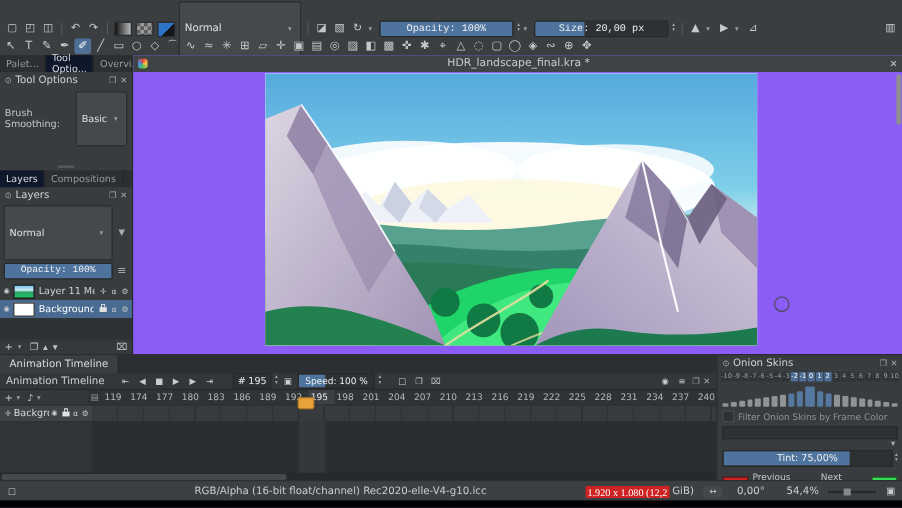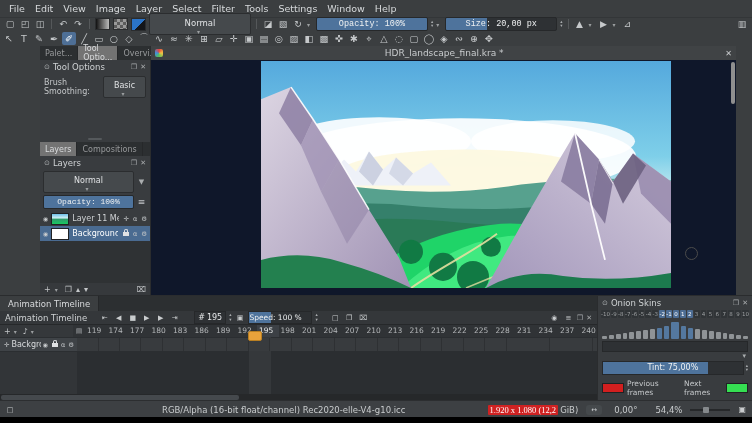--- a/index.html
+++ b/index.html
@@ -13,37 +13,37 @@
   .icon-btn{min-width:12px;height:12px;display:flex;align-items:center;justify-content:center;
             font-size:9px;color:#c6c9cb;line-height:12px;}
   .icon-sm{font-size:7px;min-width:8px;}
   .caret{font-size:6px;color:#9b9ea0;min-width:6px;}
   .vsep{width:1px;height:10px;background:#55585a;margin:0 2px;}
   .swatch-grad{width:13px;height:10px;background:linear-gradient(90deg,#111,#bbb);border:1px solid #2a2c2e;}
   .swatch-pat{width:13px;height:10px;border:1px solid #2a2c2e;
       background:repeating-conic-gradient(#9a9a9a 0 25%,#5c5c5c 0 50%) 0 0/6px 6px;}
   .swatch-brush{width:13px;height:11px;border:1px solid #2a2c2e;background:linear-gradient(135deg,#2b74c8 0 55%,#14161a 55%);}
   .combo{background:#45494c;border:1px solid #2b2d2f;border-radius:2px;height:12px;display:flex;
-         align-items:center;justify-content:space-between;padding:4px 4px;font-size:8.5px;color:#dfe1e3;flex-direction:column;}
+         align-items:center;justify-content:space-between;padding:16px 4px;font-size:8.5px;color:#dfe1e3;}
   .combo-normal{width:92px;}
   .slider{position:relative;height:12px;background:#2e3134;border:1px solid #26282a;border-radius:2px;overflow:hidden;font-family:Liberation Mono, monospace;}
   .slider .fill{position:absolute;top:0;bottom:0;left:0;background:#4e739c;}
   .slider .lab{position:relative;display:block;width:100%;text-align:center;font-size:8.5px;
                line-height:12px;color:#eef0f1;white-space:nowrap;}
   .spincol{display:flex;flex-direction:column;justify-content:center;font-size:4.5px;line-height:4.5px;color:#aaadaf;}
   .tb2{position:absolute;top:31px;left:0;right:0;height:15px;display:flex;align-items:center;padding:0 2px;gap:1px;}
   .tool{width:14px;height:13px;display:flex;align-items:center;justify-content:center;border-radius:2px;
         font-size:9.5px;color:#c6c9cb;}
   .tool.active{background:#4e6f96;color:#fff;}
   
-  .main{position:absolute;top:46px;left:0;height:249px;right:16px;display:flex;margin-left:40px;}
+  .main{position:absolute;top:46px;left:0;height:249px;right:0;display:flex;}
   .leftdock{width:110px;background:#393c3f;border-right:1px solid #2a2c2e;display:flex;flex-direction:column;}
   .dock-tabs{height:14px;background:#2c2f31;display:flex;font-size:8px;flex:none;}
   .dock-tab{padding:0 5px;display:flex;align-items:center;color:#97999b;border-right:1px solid #26282a;}
-  .dock-tab.active{background:#737373;color:#d9dbdd;}
+  .dock-tab.active{background:#0f172a;color:#d9dbdd;}
   .dock-header{height:13px;flex:none;display:flex;align-items:center;gap:3px;padding:0 4px;font-size:8.5px;color:#cfd2d4;}
   .dock-header .sp{flex:1;}
   .hicon{font-size:7px;color:#a7aaac;}
   .optrow{display:flex;align-items:center;gap:3px;padding:3px 4px 0 4px;font-size:8px;color:#c3c6c8;flex:none;}
   .combo-basic{width:42px;height:12px;font-size:8px;}
   .chk{width:9px;height:9px;background:#2e3134;border:1px solid #4a4e51;flex:none;}
   .grip{flex:1;display:flex;align-items:flex-end;justify-content:center;padding-bottom:2px;}
   .grip .bar{width:14px;height:2px;background:#55595c;border-radius:1px;}
   .lay-combo-row{display:flex;align-items:center;gap:2px;padding:2px 3px 0 3px;flex:none;}
   .funnel{font-size:7px;color:#aaadaf;width:11px;text-align:center;}
@@ -57,42 +57,42 @@
   .thumb.white{background:#fff;}
   .lname{flex:1;overflow:hidden;white-space:nowrap;}
   .licon{font-size:6.5px;color:#c3c6c8;margin-left:1px;}
   .lockicon{width:6px;height:4px;background:#dfe1e3;position:relative;margin-left:2px;flex:none;}
   .lockicon::before{content:"";position:absolute;left:1px;top:-3px;width:2px;height:3px;
       border:1px solid #dfe1e3;border-bottom:none;border-radius:2px 2px 0 0;}
   .layer-list{flex:1;background:#2f3234;margin:0;}
   .lay-btns{height:12px;flex:none;display:flex;align-items:center;gap:4px;padding:0 4px;background:#36393c;font-size:8px;color:#c3c6c8;}
   .lay-btns .sp{flex:1;}
   
-  .canvas-area{flex:1;position:relative;background:#0f172a;overflow:hidden;text-decoration:underline;}
+  .canvas-area{flex:1;position:relative;background:#8b5cf6;overflow:hidden;text-decoration:underline;}
   .subtitle{position:absolute;top:0;left:0;right:0;height:14px;background:#404345;display:flex;
             align-items:center;padding:0 4px;font-size:9px;color:#c9ccce;}
   .mdi-icon{width:8px;height:8px;border-radius:2px;background:conic-gradient(#e8413c,#f6c344,#58c156,#3f8ee0,#e8413c);flex:none;}
   .subtitle .t{flex:1;text-align:center;}
   .subtitle .x{font-size:8px;color:#c9ccce;}
   .canvas{position:absolute;left:110px;top:15px;width:410px;height:227px;background:#fff;}
   .brushcursor{position:absolute;left:534px;top:201px;width:11px;height:11px;border:1px solid #4b4b4b;border-radius:50%;}
   .vscroll{position:absolute;right:1px;top:16px;bottom:3px;width:4px;}
   .vscroll .h{position:absolute;top:0;width:4px;height:42px;background:#8f8f8f;border-radius:2px;}
   
   .anim{position:absolute;top:295px;left:0;width:597px;height:105px;background:#34373a;
         border-top:1px solid #2a2c2e;display:flex;flex-direction:column;}
   .anim-tabs{height:15px;background:#2c2f31;display:flex;font-size:8.5px;flex:none;}
   .anim-tab{padding:0 8px;display:flex;align-items:center;color:#97999b;border-right:1px solid #26282a;}
   .anim-tab.active{background:#3b3e40;color:#d9dbdd;}
   .anim-head{height:13px;flex:none;display:flex;align-items:center;gap:3px;padding:0 5px;font-size:8.5px;color:#cfd2d4;}
   .t-btn{width:11px;text-align:center;font-size:7px;color:#c9ccce;}
   .numbox{display:flex;align-items:center;gap:2px;background:#2e3134;border:1px solid #26282a;height:11px;padding:0 3px;font-size:8px;color:#e5e7e8;}
   .speed{position:relative;width:62px;height:11px;background:#2e3134;border:1px solid #26282a;overflow:hidden;flex:none;}
   .speed .fill{position:absolute;top:0;bottom:0;left:0;background:#4e739c;}
-  .speed .lab{position:relative;display:block;text-align:left;font-size:7.5px;line-height:11px;color:#eef0f1;white-space:nowrap;}
+  .speed .lab{position:relative;display:block;text-align:center;font-size:7.5px;line-height:11px;color:#eef0f1;white-space:nowrap;}
   .anim-head .sp{flex:1;}
   .ruler{height:12px;flex:none;display:flex;background:#303336;border-top:1px solid #26282a;overflow:hidden;}
   .ruler-left{width:65px;flex:none;display:flex;align-items:center;gap:3px;padding:0 4px;background:#35383b;font-size:8px;color:#c3c6c8;}
   .film-cell{width:12px;flex:none;text-align:center;font-size:7px;color:#9a9da0;line-height:12px;}
   .frames{flex:1;display:flex;position:relative;}
   .fcell{width:21.5px;flex:none;font-size:7.5px;color:#b4b7b9;padding:1px 0 0 2px;box-sizing:border-box;}
   .fcell.cur{background:#3c4045;color:#e8eaeb;}
   .rowsarea{position:relative;flex:1;background:#2b2e31;}
   .curcol{position:absolute;top:0;bottom:0;background:rgba(255,255,255,0.05);}
   .playhead{position:absolute;top:-6px;width:12px;height:8px;background:#e8a23b;border:1px solid #b97f22;border-radius:2px;z-index:3;}
@@ -136,33 +136,20 @@
   .zslider{margin-left:8px;position:relative;width:40px;height:2px;background:#26282a;}
   .zslider .zh{position:absolute;left:13px;top:-2px;width:6px;height:6px;background:#85898c;border-radius:1px;}
   .canvicon{margin-left:8px;font-size:8px;color:#c9ccce;}
   .blackstrip{position:absolute;left:0;right:0;bottom:0;height:6px;background:#000;}
 </style>
 </head>
 <body>
 
 <div id="app">
 
-  <div class="menubar">
-      <div class="menu-item">File</div>
-      <div class="menu-item">Edit</div>
-      <div class="menu-item">View</div>
-      <div class="menu-item">Image</div>
-      <div class="menu-item">Layer</div>
-      <div class="menu-item">Select</div>
-      <div class="menu-item">Filter</div>
-      <div class="menu-item">Tools</div>
-      <div class="menu-item">Settings</div>
-      <div class="menu-item">Window</div>
-      <div class="menu-item">Help</div>
-    </div>
 
   <div class="tb1">
     <span class="icon-btn">▢</span>
     <span class="icon-btn">◰</span>
     <span class="icon-btn">◫</span>
     <span class="vsep"></span>
     <span class="icon-btn">↶</span>
     <span class="icon-btn">↷</span>
     <span class="vsep"></span>
     <span class="swatch-grad"></span>
@@ -534,20 +521,24 @@
         <div class="obar blue" style="height: 11px;"></div>
         <div class="obar" style="height: 10px;"></div>
         <div class="obar" style="height: 9px;"></div>
         <div class="obar" style="height: 8px;"></div>
         <div class="obar" style="height: 7px;"></div>
         <div class="obar" style="height: 6px;"></div>
         <div class="obar" style="height: 5px;"></div>
         <div class="obar" style="height: 4px;"></div>
         <div class="obar" style="height: 3px;"></div>
       </div>
+    <div class="onion-filter">
+      <span class="chk" style="width:8px;height:8px"></span>
+      <span>Filter Onion Skins by Frame Color</span>
+    </div>
     <div class="ocombo"></div>
     <div class="ochev">▾</div>
     <div class="tintrow">
       <div class="tint">
         <div class="fill" style="width: 75%;"></div>
         <span class="lab">Tint: 75,00%</span>
       </div>
       <span class="spincol">
           <span>▴</span>
           <span>▾</span>

